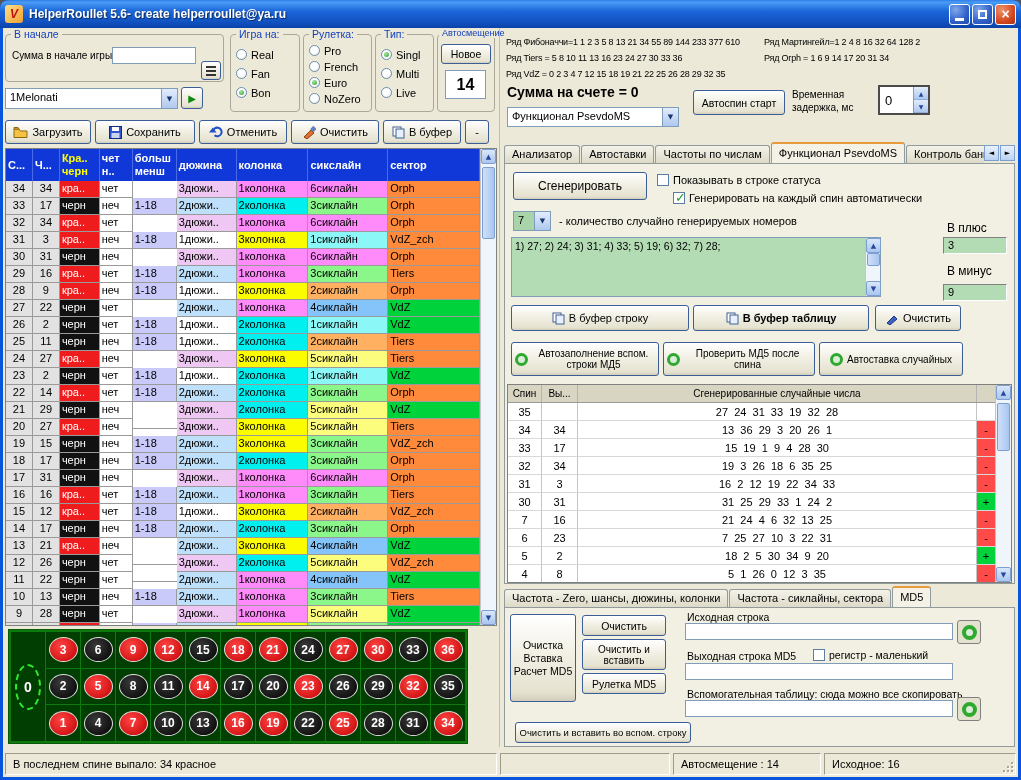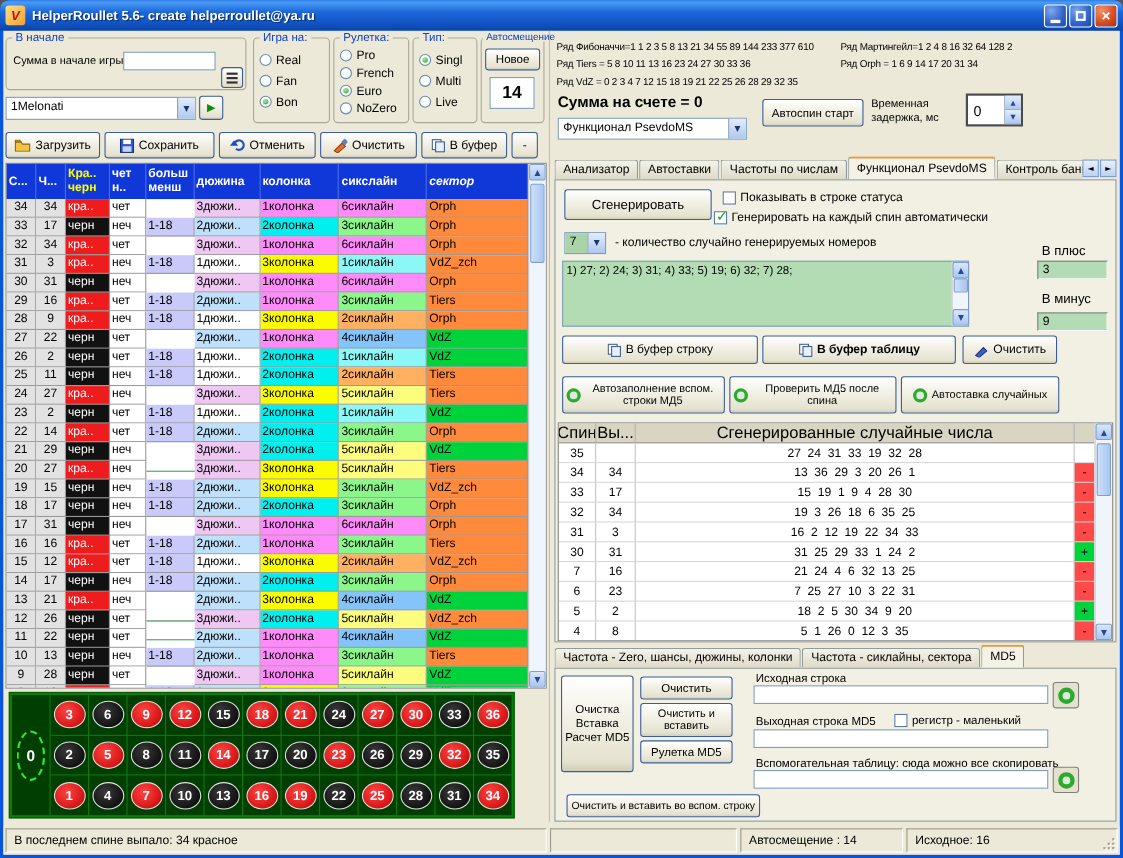--- a/index.html
+++ b/index.html
@@ -134,42 +134,42 @@
   #freq-tabs { left:4px; top:558px; width:511px; }
   .tab { height:18px; border:1px solid #919B9C; border-bottom:none; border-radius:3px 3px 0 0;
     background:linear-gradient(#F4F3EA,#DDDAC8); padding:0 7px; font-size:11px; line-height:17px; white-space:nowrap;
     margin-right:1px; flex:none; }
   .tab.active { height:21px; background:#F4F2E6; border-top:2px solid #E89A3C; line-height:19px; position:relative; z-index:2; }
   .tab-arrows { position:absolute; right:3px; top:117px; display:flex; gap:1px; }
   .tarrow { width:15px; height:16px; border:1px solid #7C9FD0; background:linear-gradient(#E9F1FC,#BCD2F2); font-size:7px;
     display:flex; align-items:center; justify-content:center; font-family:"DejaVu Sans",sans-serif; }
   .main-panel { position:absolute; left:4px; top:135px; width:511px; height:421px; border:1px solid #919B9C; background:#F2F0E3; }
   .gen-btn { left:8px; top:8px; width:134px; height:28px; font-size:12px; }
-  .cbx1 { left:152px; top:10px; } .cbx2 { left:144px; top:28px; }
+  .cbx1 { left:152px; top:10px; } .cbx2 { left:168px; top:28px; }
   .count-combo { left:8px; top:47px; width:38px; height:20px; }
   .count-combo .combo-text { background:#A9D3A9; }
   .count-label { position:absolute; left:54px; top:51px; font-size:11px; white-space:nowrap; }
   .side-label { position:absolute; left:442px; font-size:12px; }
   .side-val { position:absolute; left:438px; width:64px; height:17px; background:#B4DCB4; border:1px solid;
     border-color:#808080 #fff #fff #808080; font-size:11px; padding:1px 4px; }
   .plus-label { top:57px; } .plus-val { top:73px; }
   .minus-label { top:100px; } .minus-val { top:120px; }
   .gen-text { position:absolute; left:6px; top:73px; width:370px; height:60px; background:#B4DCB4; border:1px solid #7F9DB9;
     font-size:10.5px; }
   .gen-text .gt-inner { position:absolute; inset:2px 16px 2px 3px; overflow:hidden; }
   .buf-str { left:6px; top:141px; width:178px; height:26px; }
   .buf-tbl { left:188px; top:141px; width:176px; height:26px; }
   .clr-btn { left:370px; top:141px; width:86px; height:26px; }
   .mb { font-size:10px; line-height:11px; text-align:center; padding:0 3px; }
   .mb1 { left:6px; top:178px; width:148px; height:34px; }
   .mb2 { left:158px; top:178px; width:152px; height:34px; }
   .mb3 { left:314px; top:178px; width:144px; height:34px; }
   .gen-table { position:absolute; left:2px; top:220px; width:505px; height:199px; border:1px solid #808080; background:#fff; }
   .g-head { position:absolute; top:0; left:0; right:16px; height:18px; display:flex; background:#D9D5C3;
-    border-bottom:1px solid #9A9A9A; font-size:15px; }
+    border-bottom:1px solid #9A9A9A; font-size:10px; }
   .g-hc { display:flex; align-items:center; justify-content:center; border-right:1px solid #B4B4B4; overflow:hidden; white-space:nowrap; }
   .g-body { position:absolute; top:18px; left:0; right:16px; bottom:0; overflow:hidden; }
   .g-row { display:flex; height:18px; }
   .g-c { border-right:1px solid #C4C4C4; border-bottom:1px solid #D8D8D8; font-size:11px; display:flex; align-items:center;
     justify-content:center; white-space:pre; overflow:hidden; }
   .res-minus { background:#FF4A4A; } .res-plus { background:#00D23C; }
   .md5-panel { position:absolute; left:4px; top:579px; width:511px; height:140px; border:1px solid #919B9C; background:#F2F0E3; }
   .big-btn { left:5px; top:6px; width:66px; height:88px; font-size:10.5px; line-height:13px; text-align:center; white-space:normal; }
   .m-clear { left:77px; top:7px; width:84px; height:21px; font-size:10.5px; }
   .m-clrpaste { left:77px; top:31px; width:84px; height:31px; font-size:10px; line-height:11px; white-space:normal; text-align:center; }
@@ -359,21 +359,21 @@
             </div>
             <div class="ht-h" style="width: 60px;">
               <div>дюжина</div>
             </div>
             <div class="ht-h" style="width: 72px;">
               <div>колонка</div>
             </div>
             <div class="ht-h" style="width: 80px;">
               <div>сикслайн</div>
             </div>
-            <div class="ht-h" style="width: 92px; font-style: italic;">
+            <div class="ht-h" style="width: 92px;">
               <div>сектор</div>
             </div>
           </div>
         <div class="ht-body" id="ht-body">
             <div class="ht-row">
               <div class="ht-c numcell" style="width: 27px;">34</div>
               <div class="ht-c numcell" style="width: 27px;">34</div>
               <div class="ht-c cell-red" style="width: 40px;">кра..</div>
               <div class="ht-c parcell" style="width: 33px;">чет</div>
               <div class="ht-c rng-big" style="width: 44px;">19-36</div>

